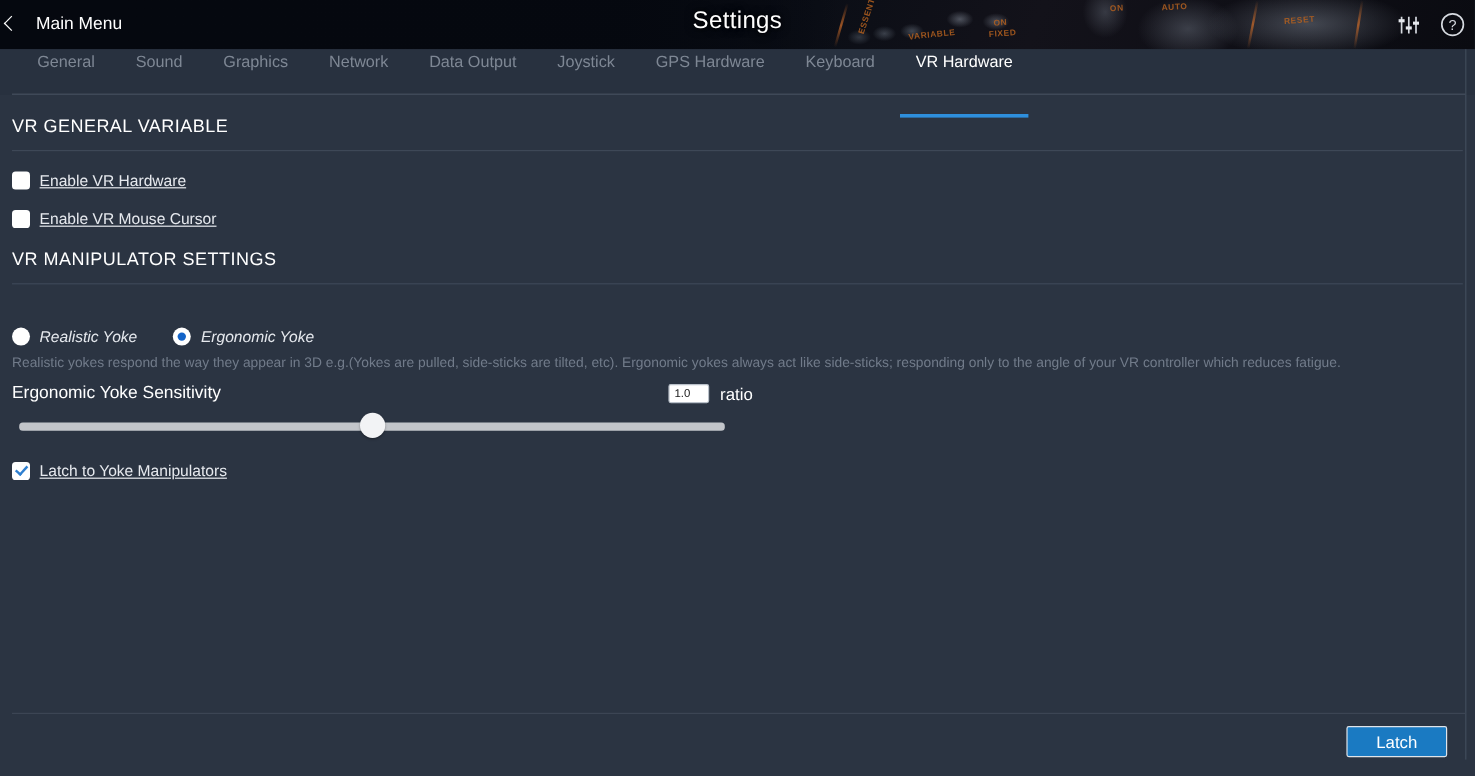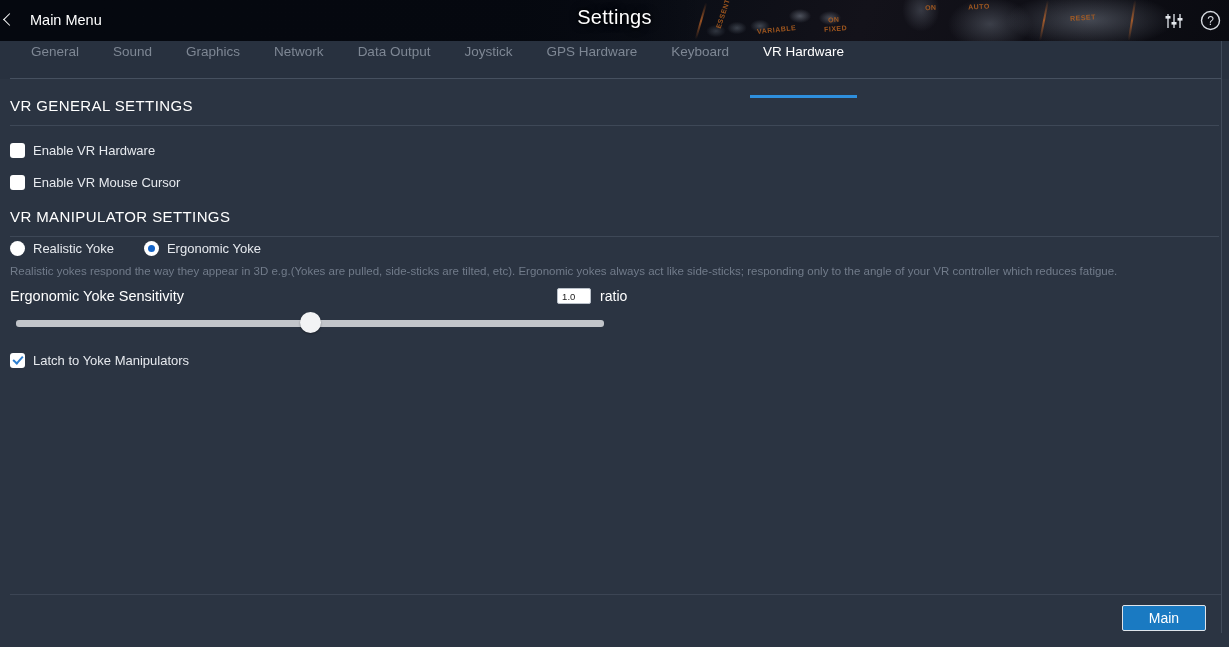--- a/index.html
+++ b/index.html
@@ -207,27 +207,29 @@
     top: 1.5px;
     width: 4px;
     height: 8px;
     border-right: 2.2px solid #2e7fd0;
     border-bottom: 2.2px solid #2e7fd0;
     transform: rotate(42deg);
   }
   .check-label {
     color: #e6e9ee;
     font-size: 13px;
+    text-decoration: underline;
   }
 
   .radio-row {
     display: flex;
     align-items: center;
-    margin-top: 4px;
+    margin-top: 36px;
     gap: 0;
+    font-style: italic;
   }
   .radio-group {
     display: flex;
     align-items: center;
     gap: 8px;
     cursor: pointer;
   }
   .radio-group + .radio-group { margin-left: 30px; }
   .radio {
     width: 15px;
@@ -424,21 +426,21 @@
     <div class="tab">Network</div>
     <div class="tab">Data Output</div>
     <div class="tab">Joystick</div>
     <div class="tab">GPS Hardware</div>
     <div class="tab">Keyboard</div>
     <div class="tab active">VR Hardware</div>
   </div>
 
   <div class="content">
 
-    <div class="section-title">VR GENERAL SETTINGS</div>
+    <div class="section-title">VR GENERAL VARIABLE</div>
     <div class="divider"></div>
 
     <div class="row-check">
       <span class="checkbox"></span>
       <span class="check-label">Enable VR Hardware</span>
     </div>
 
     <div class="row-check">
       <span class="checkbox"></span>
       <span class="check-label">Enable VR Mouse Cursor</span>
@@ -476,16 +478,16 @@
     <div class="row-check latch-row">
       <span class="checkbox checked"></span>
       <span class="check-label">Latch to Yoke Manipulators</span>
     </div>
   </div>
 
   <div class="right-rail"></div>
 
   <div class="footer">
     <div class="footer-divider"></div>
-    <div class="done-btn">Main</div>
+    <div class="done-btn">Latch</div>
   </div>
 
 </div>
 
 </body></html>

